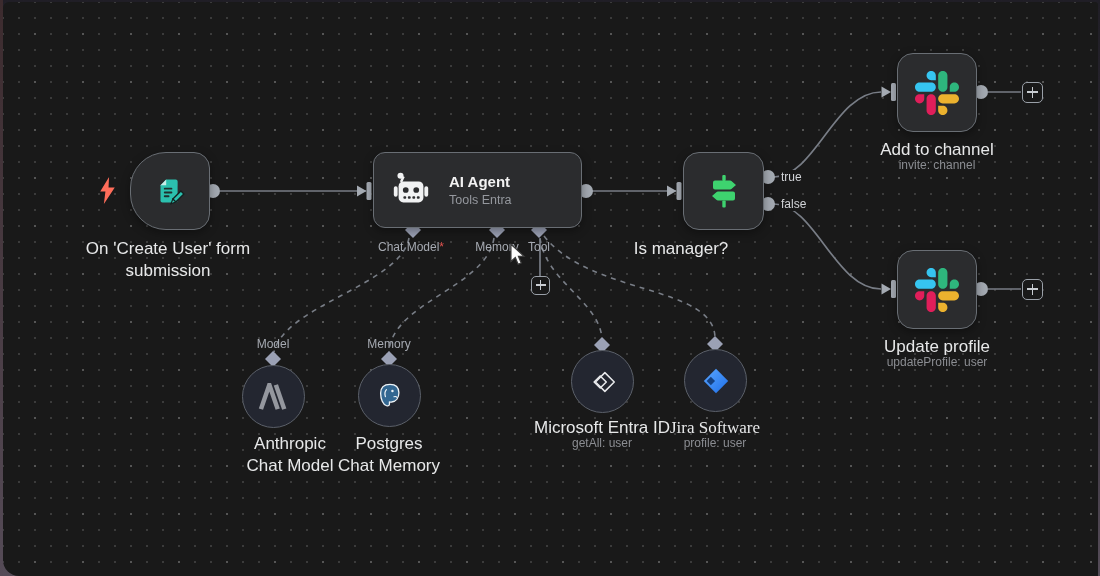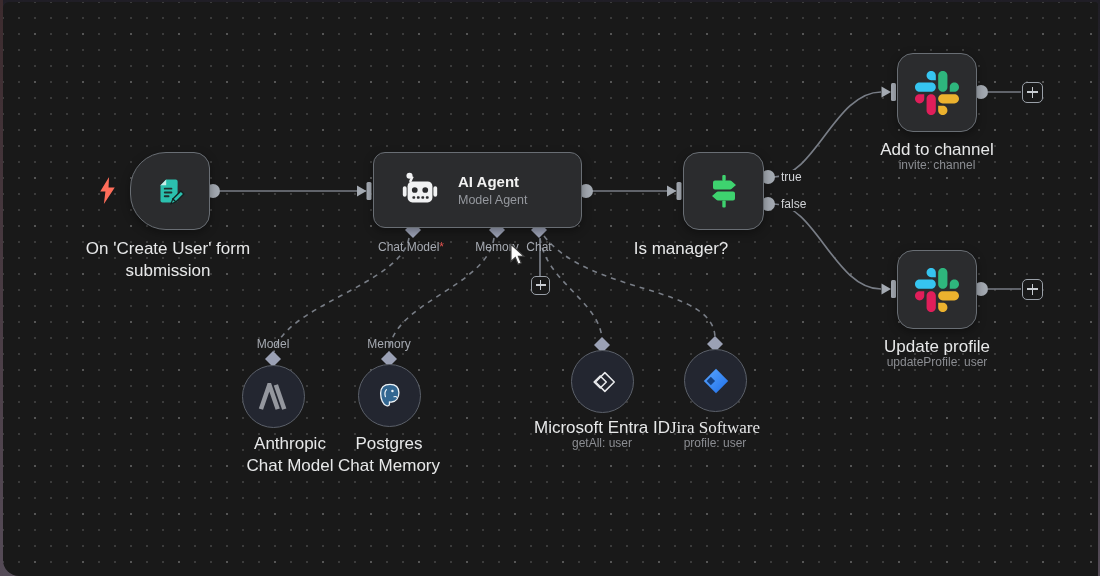--- a/index.html
+++ b/index.html
@@ -100,44 +100,44 @@
     <path d="M16 8 L10 14 L16 14 Z" fill="#c9ece7"></path>
     <rect x="13.5" y="16.5" width="9" height="2" rx="1" fill="#20302e"></rect>
     <rect x="13.5" y="20.5" width="9" height="2" rx="1" fill="#20302e"></rect>
     <rect x="13.5" y="24.5" width="6" height="2" rx="1" fill="#20302e"></rect>
     <polygon points="23,28.5 31.5,20 34.6,23.1 26.1,31.6" fill="#2bc0ae" stroke="#15201f" stroke-width="1.4"></polygon>
     <polygon points="23,28.5 26.1,31.6 21,33.5" fill="#2bc0ae" stroke="#15201f" stroke-width="1.2"></polygon>
   </svg>
 </div>
 <div class="nlabel" style="left:168px;top:238px;width:190px;text-align:center;">On 'Create User' form submission</div>
 
-<div class="node" style="left:373px;top:152px;width:209px;height:76px;border-radius:12px;justify-content:flex-start;padding-left:25px;">
+<div class="node" style="left:373px;top:152px;width:209px;height:76px;border-radius:12px;justify-content:flex-start;padding-left:16px;">
   <svg width="42" height="40" viewBox="0 0 44 40">
     <g fill="#f1f2f3">
       <circle cx="11" cy="5" r="3.2"></circle>
       <rect x="11.6" y="5.5" width="2.6" height="6.5" transform="rotate(24 12.9 8.7)"></rect>
       <rect x="4" y="16" width="4" height="11" rx="2"></rect>
       <rect x="36" y="16" width="4" height="11" rx="2"></rect>
       <rect x="9" y="11" width="26" height="22" rx="5"></rect>
     </g>
     <circle cx="16.5" cy="20" r="3" fill="#2b2c2e"></circle>
     <circle cx="27.5" cy="20" r="3" fill="#2b2c2e"></circle>
     <rect x="14" y="26.5" width="3" height="2.6" rx="1" fill="#2b2c2e"></rect>
     <rect x="18.7" y="26.5" width="3" height="2.6" rx="1" fill="#2b2c2e"></rect>
     <rect x="23.4" y="26.5" width="3" height="2.6" rx="1" fill="#2b2c2e"></rect>
     <rect x="28.1" y="26.5" width="3" height="2.6" rx="1" fill="#2b2c2e"></rect>
   </svg>
   <div style="margin-left:17px;">
     <div class="agent-title">AI Agent</div>
-    <div class="agent-sub">Model Agent</div>
+    <div class="agent-sub">Tools Entra</div>
   </div>
 </div>
 <div class="clabel" style="left:411px;top:240px;"><span>Chat Model</span><span class="req">*</span></div>
 <div class="clabel" style="left:497px;top:240px;">Memory</div>
-<div class="clabel" style="left:539px;top:240px;">Chat</div>
+<div class="clabel" style="left:539px;top:240px;">Tool</div>
 <div class="plusbtn small" style="left:531px;top:276px;"></div>
 
 <div class="node" style="left:683px;top:152px;width:81px;height:78px;border-radius:16px;">
   <svg width="40" height="40" viewBox="0 0 40 40">
     <g fill="#3ed36f">
       <rect x="18.3" y="4" width="3.4" height="6" rx="1"></rect>
       <path d="M11 9.5 h15.2 a1.8 1.8 0 0 1 1.2 .46 l4.6 4.04 -4.6 4.04 a1.8 1.8 0 0 1 -1.2 .46 H11 a2 2 0 0 1 -2 -2 v-5 a2 2 0 0 1 2 -2 z"></path>
       <path d="M29 20.5 h-15.2 a1.8 1.8 0 0 0 -1.2 .46 l-4.6 4.04 4.6 4.04 a1.8 1.8 0 0 0 1.2 .46 H29 a2 2 0 0 0 2 -2 v-5 a2 2 0 0 0 -2 -2 z"></path>
       <rect x="18.3" y="29.5" width="3.4" height="7" rx="1"></rect>
     </g>

